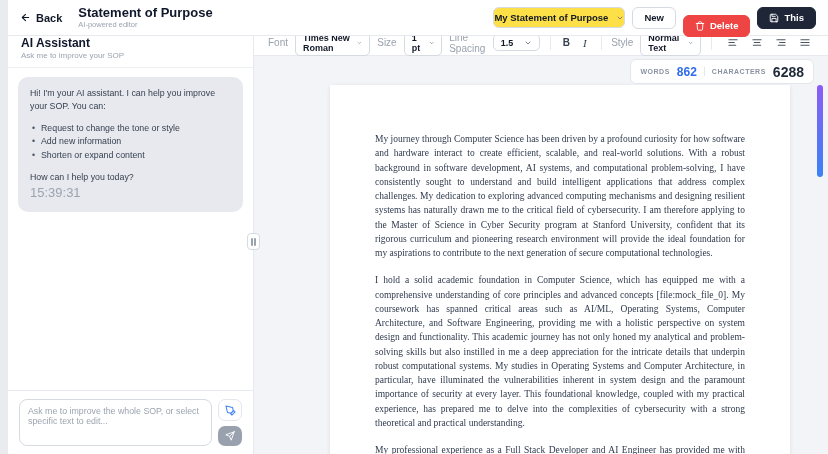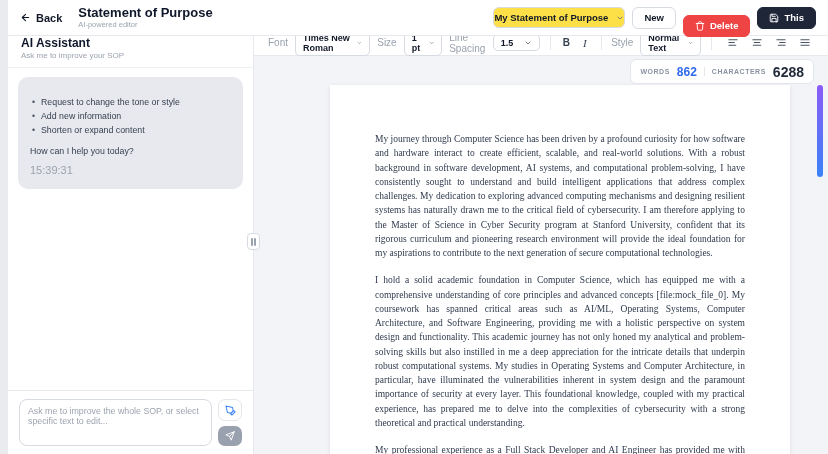--- a/index.html
+++ b/index.html
@@ -31,21 +31,21 @@
   .sidebar { position:absolute; left:8px; top:30px; width:246px; bottom:0; background:#fff;
              border-right:1px solid #e7e9ee; z-index:20; }
   .sb-header { padding:6px 13px 7px; border-bottom:1px solid #edeff3; }
   .sb-title { font-size:12px; font-weight:700; color:#0f172a; }
   .sb-subtitle { font-size:8px; color:#9ca3af; margin-top:1px; }
   .chat-area { padding:9px 10px; }
   .bubble { background:#e7e9ee; border-radius:10px; padding:10px 12px; font-size:8.8px; color:#374151; line-height:1.45; }
   .bubble ul { list-style:none; margin:9px 0 9px 2px; }
   .bubble li { padding-left:9px; position:relative; margin-bottom:1px; }
   .bubble li::before { content:"•"; position:absolute; left:0; color:#4b5563; }
-  .bubble .ts { font-size:11px; color:#9ca3af; margin-top:5px; }
+  .bubble .ts { font-size:13px; color:#9ca3af; }
   .chat-input-area { position:absolute; left:0; right:0; bottom:0; height:64px; border-top:1px solid #e7e9ee;
                      background:#fff; display:flex; gap:6px; padding:8px 11px; }
   .chat-input { flex:1; border:1px solid #d6dae1; border-radius:8px; padding:6px 8px; font-size:8.8px;
                 font-family:"Liberation Sans", sans-serif; color:#374151; resize:none; outline:none; background:#fff; }
   .chat-input::placeholder { color:#9ca3af; }
   .btn-col { display:flex; flex-direction:column; gap:5px; width:24px; }
   .pen-btn { flex:1; border:1px solid #e3e6eb; border-radius:7px; background:#fff; display:flex;
              align-items:center; justify-content:center; color:#3b82f6; cursor:pointer; }
   .pen-btn svg { width:11px; height:11px; }
   .send-btn { flex:1; border:none; border-radius:7px; background:#99a1ae; display:flex; align-items:center;
@@ -137,20 +137,21 @@
   </div>
 </div>
 
 <div class="sidebar">
   <div class="sb-header">
     <div class="sb-title">AI Assistant</div>
     <div class="sb-subtitle">Ask me to improve your SOP</div>
   </div>
   <div class="chat-area">
     <div class="bubble">
+      <div>Hi! I'm your AI assistant. I can help you improve your SOP. You can:</div>
       <ul>
         <li>Request to change the tone or style</li>
         <li>Add new information</li>
         <li>Shorten or expand content</li>
       </ul>
       <div>How can I help you today?</div>
       <div class="ts">15:39:31</div>
     </div>
   </div>
   <div class="chat-input-area">

